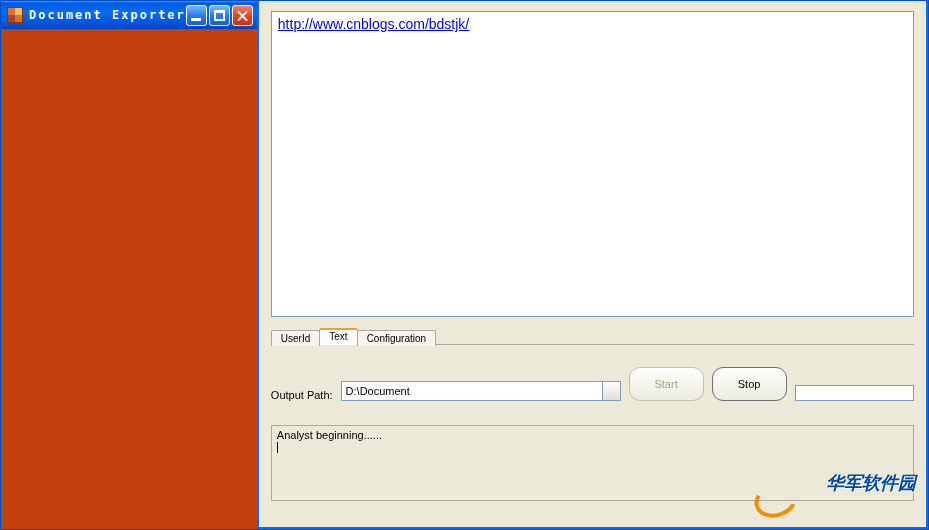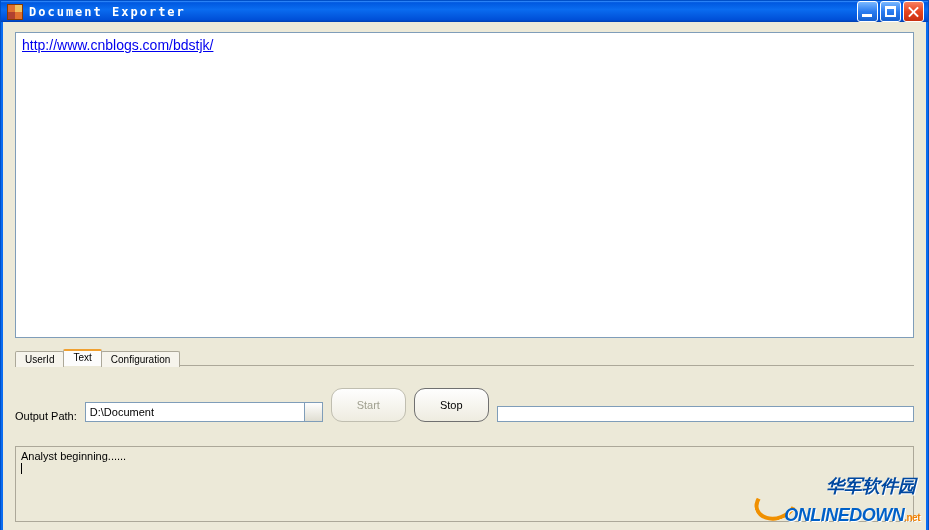--- a/index.html
+++ b/index.html
@@ -11,21 +11,21 @@
       height: 530px;
       overflow: hidden;
       position: relative;
     }
     .window {
       width: 929px;
       height: 530px;
       border: 1px solid #0050c8;
       background: #c2410c;
       display: flex;
-      flex-direction: column;
+      flex-direction: row;
     }
     .titlebar {
       height: 28px;
       background: linear-gradient(to bottom, #3a93ff 0%, #0058e0 8%, #0a6cf0 40%, #0050d8 88%, #003fb0 100%);
       display: flex;
       align-items: center;
       padding: 0 4px 0 6px;
       color: #fff;
     }
     .titlebar .app-icon {
@@ -133,21 +133,21 @@
     .controls-row {
       display: flex;
       align-items: flex-end;
       gap: 8px;
       margin-top: 8px;
     }
     .lbl { font-size: 11px; white-space: nowrap; }
     .path-combo {
       display: flex;
       align-items: stretch;
-      width: 238px;
+      width: 280px;
       height: 20px;
       border: 1px solid #7f9db9;
       background: #fff;
     }
     .path-combo input {
       flex: 1;
       border: none;
       outline: none;
       font-family: inherit;
       font-size: 11px;
@@ -262,17 +262,16 @@
       <button class="btn">Stop</button>
       <div class="progress"></div>
     </div>
 
     <div class="log-box"><span>Analyst beginning......</span>
 <span class="caret"></span></div>
 
     <div class="watermark">
       <div class="swirl"></div>
       <div class="cn">华军软件园</div>
-      <div class="en"><span>ONLINEDOWN</span><span class="net">.net</span></div>
     </div>
 
   </div>
 </div>
 
 </body></html>

